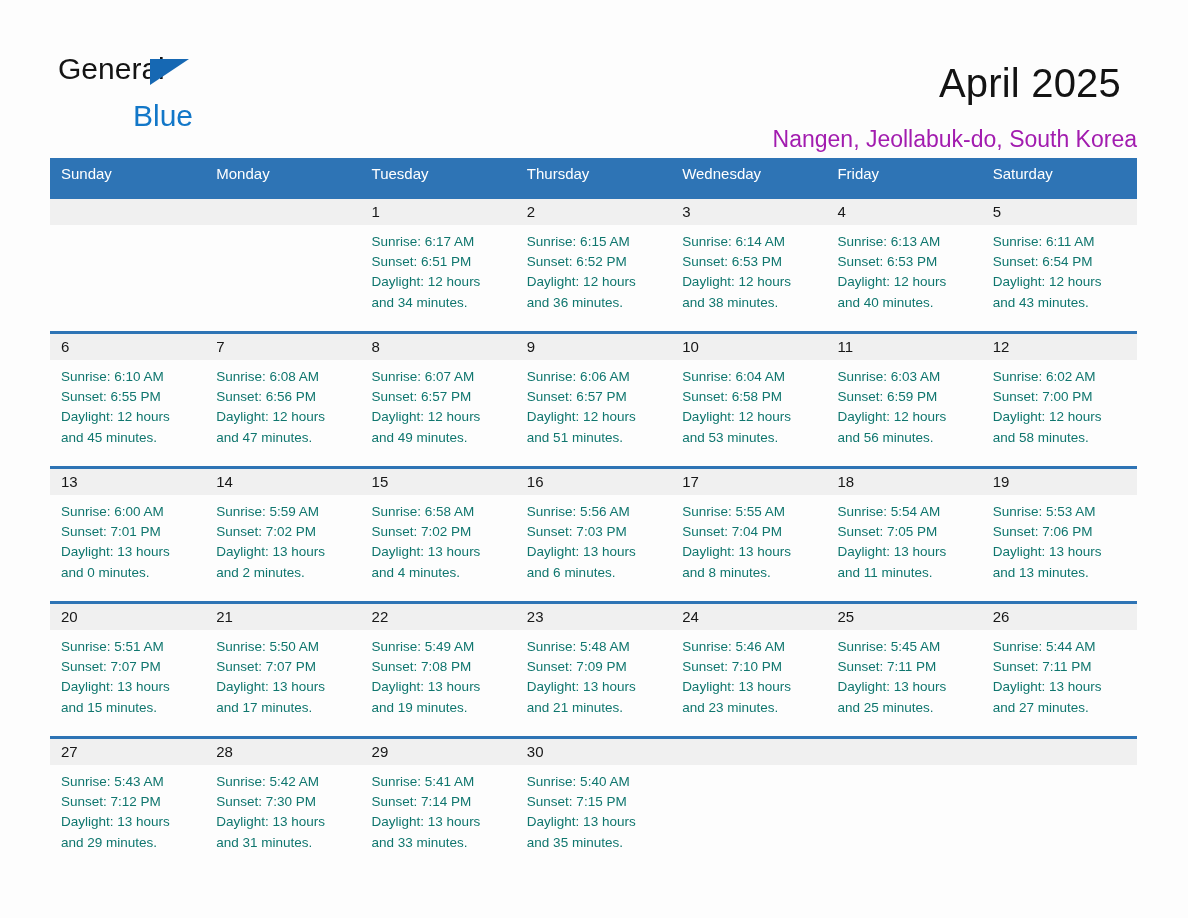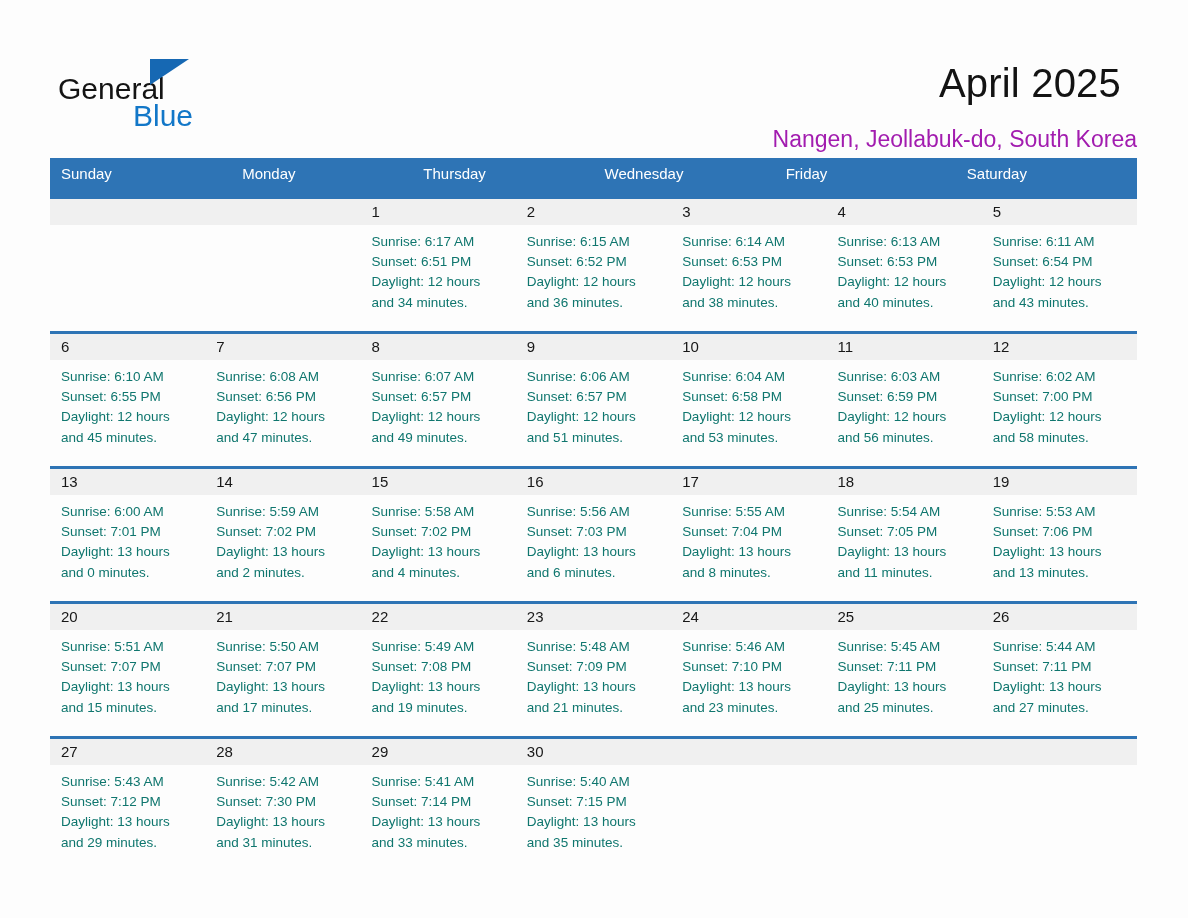--- a/index.html
+++ b/index.html
@@ -40,21 +40,20 @@
   }
   .logo-general {
     position: absolute;
     left: 0;
     top: 0;
     font-size: 30px;
     line-height: 34px;
     color: #141414;
     letter-spacing: 0px;
     white-space: nowrap;
-    margin-top: 20px;
   }
   .logo-flag {
     position: absolute;
     left: 92px;
     top: 7px;
     width: 0;
     height: 0;
     border-top: 26px solid #1668b3;
     border-right: 39px solid transparent;
   }
@@ -174,20 +173,21 @@
       <div class="location">Nangen, Jeollabuk-do, South Korea</div>
     </div>
 
   </div>
 
   <div class="calendar">
 
     <div class="dow-row">
       <div class="dow-cell">Sunday</div>
       <div class="dow-cell">Monday</div>
+      <div class="dow-cell">Tuesday</div>
       <div class="dow-cell">Thursday</div>
       <div class="dow-cell">Wednesday</div>
       <div class="dow-cell">Friday</div>
       <div class="dow-cell">Saturday</div>
     </div>
 
     <div class="week">
       <div class="week-grid">
         <div class="day-cell empty">
           <div class="day-number-band"></div>
@@ -331,21 +331,21 @@
           <div class="day-body">
             <div class="ln">Sunrise: 5:59 AM</div>
             <div class="ln">Sunset: 7:02 PM</div>
             <div class="ln">Daylight: 13 hours</div>
             <div class="ln">and 2 minutes.</div>
           </div>
         </div>
         <div class="day-cell">
           <div class="day-number-band">15</div>
           <div class="day-body">
-            <div class="ln">Sunrise: 5:58 AM</div>
+            <div class="ln">Sunrise: 6:58 AM</div>
             <div class="ln">Sunset: 7:02 PM</div>
             <div class="ln">Daylight: 13 hours</div>
             <div class="ln">and 4 minutes.</div>
           </div>
         </div>
         <div class="day-cell">
           <div class="day-number-band">16</div>
           <div class="day-body">
             <div class="ln">Sunrise: 5:56 AM</div>
             <div class="ln">Sunset: 7:03 PM</div>

